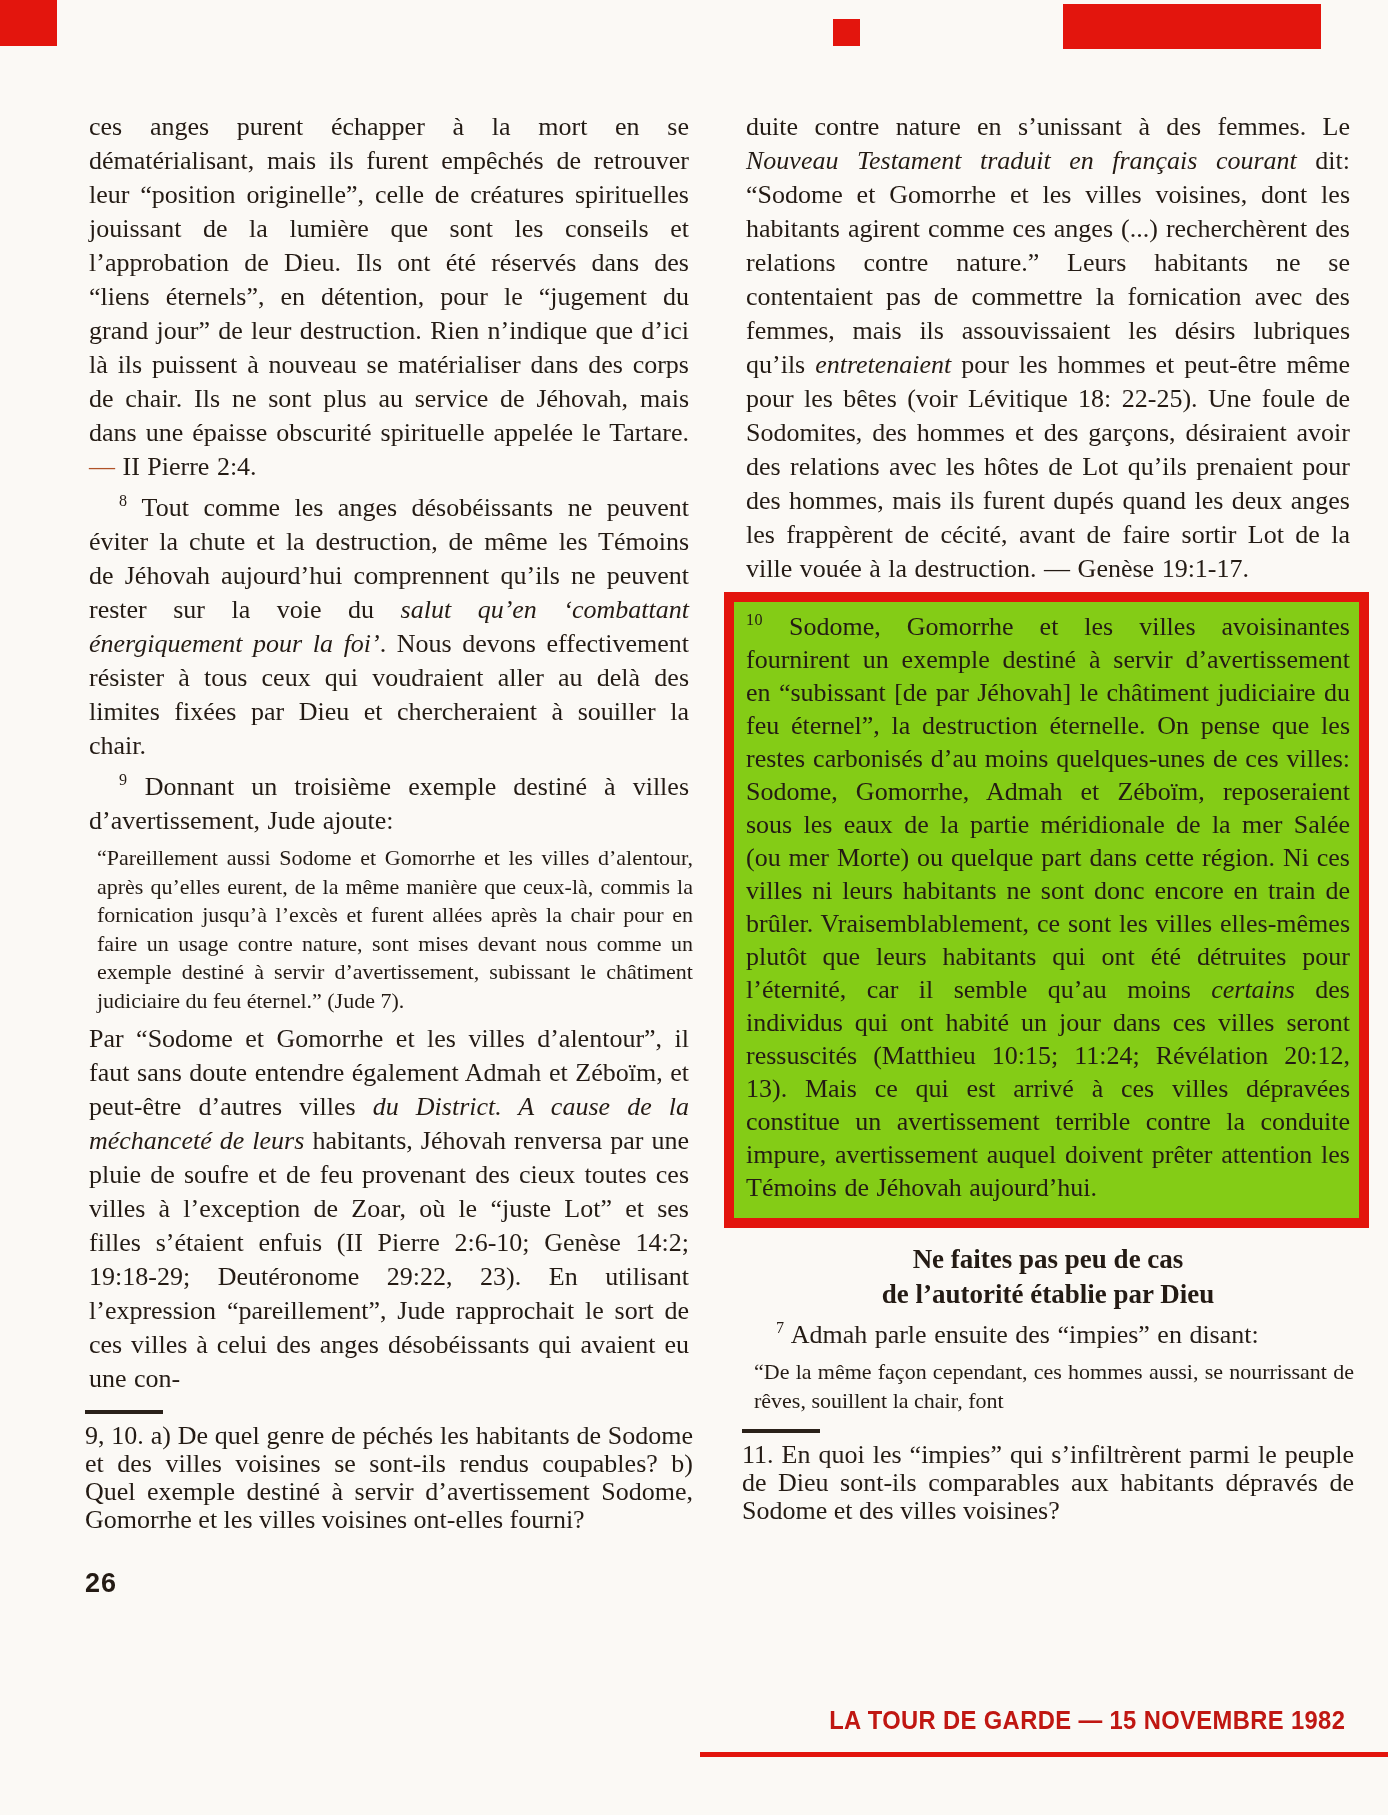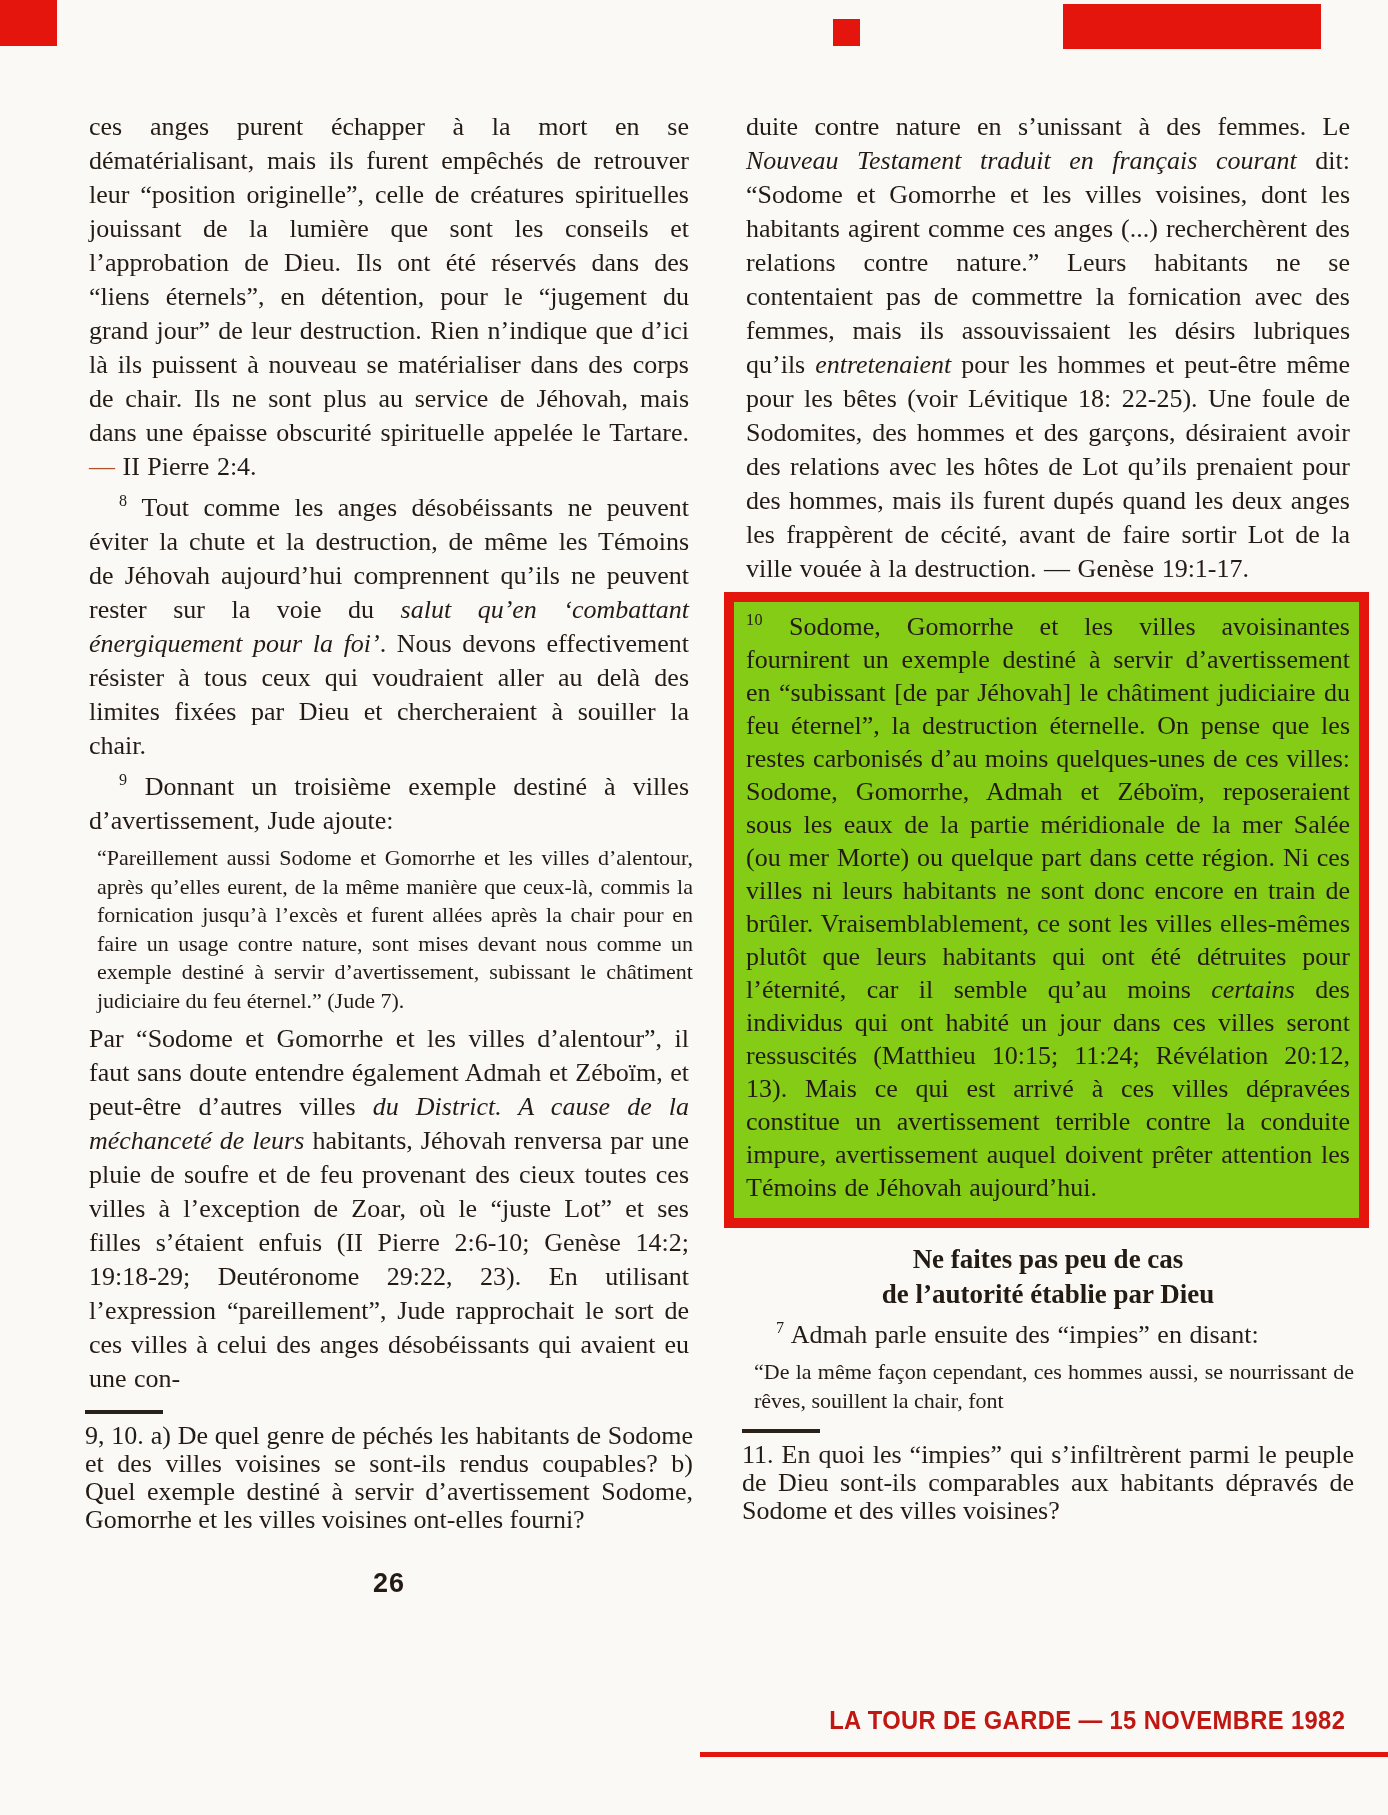--- a/index.html
+++ b/index.html
@@ -64,21 +64,20 @@
     margin: 14px 0 8px 0;
   }
   .footnote {
     font-size: 26px;
     line-height: 28px;
     text-align: justify;
   }
 
   .page-number {
     margin-top: 34px;
-    text-align: center;
     font-family: "Liberation Sans", sans-serif;
     font-weight: bold;
     font-size: 27px;
     letter-spacing: 1px;
   }
 
   .footer {
     position: absolute;
     right: 43px;
     top: 1706px;

